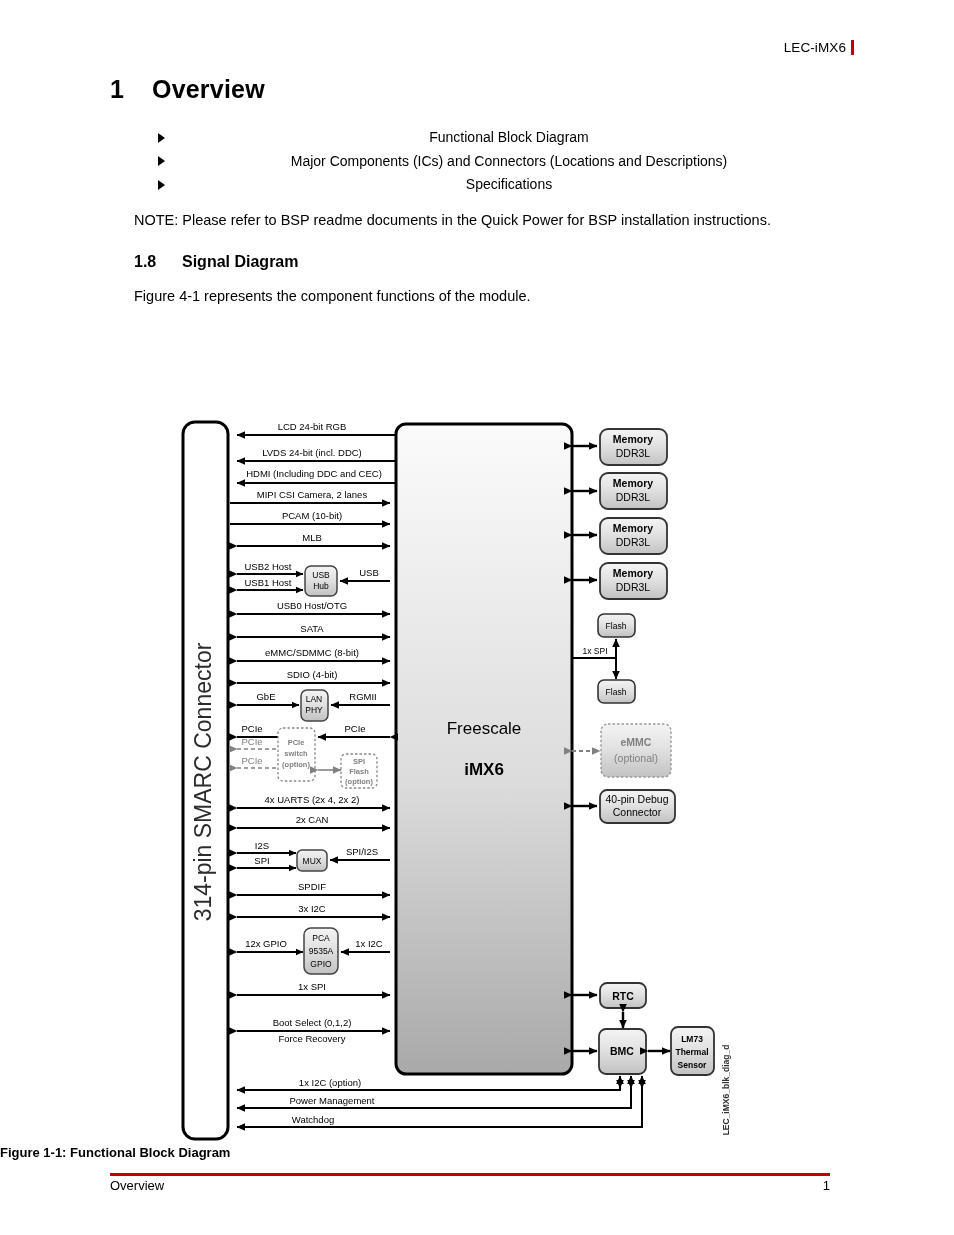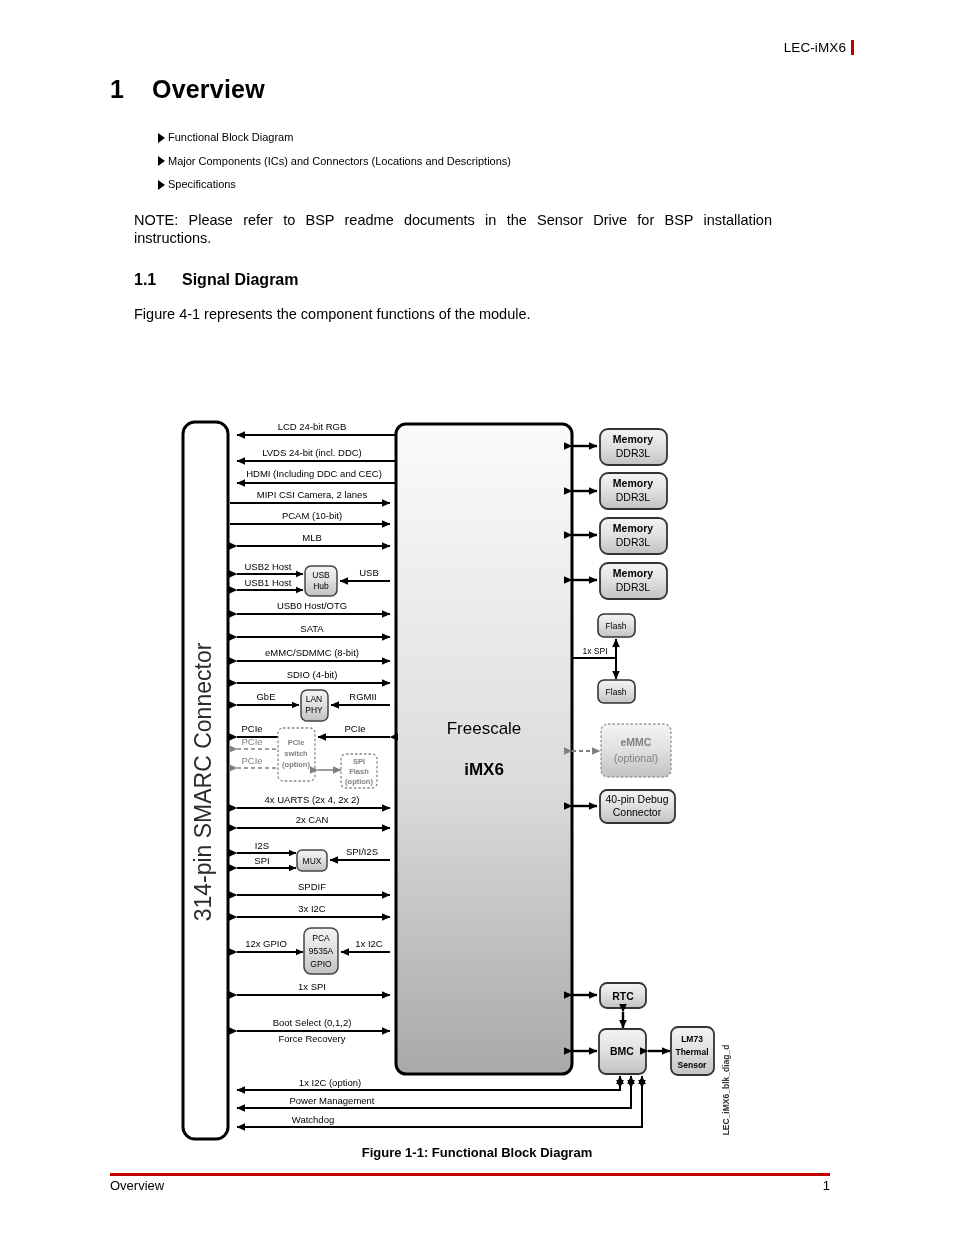--- a/index.html
+++ b/index.html
@@ -33,40 +33,40 @@
   }
   h1.chapter .num { width: 42px; display:inline-block; }
 
   p.para {
     font-size: 14.5px; line-height: 18px; margin: 0 0 14px 0;
     text-align: justify; width: 662px; padding-left: 24px;
   }
 
   ul.bullets { list-style:none; margin: 0 0 14px 0; padding: 0 0 0 48px; }
   ul.bullets li {
-    font-size: 11px; line-height: 23.5px; position: relative; padding-left: 10px;
+    font-size: 14px; line-height: 23.5px; position: relative; padding-left: 10px; text-align: center;
   }
   ul.bullets li .tri {
     position:absolute; left:0; top: 6.5px;
     width:0; height:0;
     border-left: 7px solid #000;
     border-top: 5px solid transparent;
     border-bottom: 5px solid transparent;
   }
 
   h2.section {
     font-size: 16px; font-weight: bold; margin: 24px 0 16px 0;
     display:flex; padding-left: 24px;
   }
   h2.section .num { width: 48px; display:inline-block; }
 
   
   .fig-caption {
     position:absolute; top:1145px; left:0; width:954px;
-    text-align:center; font-size:13px; font-weight:bold;
+    font-size:13px; font-weight:bold;
   }
   .footer-rule {
     position:absolute; top:1173px; left:110px; width:720px;
     height:2.5px; background:#c00000;
   }
   .footer-left {
     position:absolute; top:1178px; left:110px; font-size:13px;
   }
   .footer-right {
     position:absolute; top:1178px; left:110px; width:720px;
@@ -103,24 +103,24 @@
     <span>Overview</span>
   </h1>
 
 
   <ul class="bullets">
     <li><span class="tri"></span><span>Functional Block Diagram</span></li>
     <li><span class="tri"></span><span>Major Components (ICs) and Connectors (Locations and Descriptions)</span></li>
     <li><span class="tri"></span><span>Specifications</span></li>
   </ul>
 
-  <p class="para">NOTE: Please refer to BSP readme documents in the Sensor Drive for BSP installation instructions.</p>
+  <p class="para">NOTE: Please refer to BSP readme documents in the Quick Power for BSP installation instructions.</p>
 
   <h2 class="section">
-    <span class="num">1.1</span>
+    <span class="num">1.8</span>
     <span>Signal Diagram</span>
   </h2>
 
   <p class="para">Figure 4-1 represents the component functions of the module.</p>
 </div>
 
 <svg id="diagram" viewBox="0 0 954 1235">
   <defs>
     <linearGradient id="gblk" x1="0" y1="0" x2="0" y2="1">
       <stop offset="0%" stop-color="#f4f4f4"></stop>

